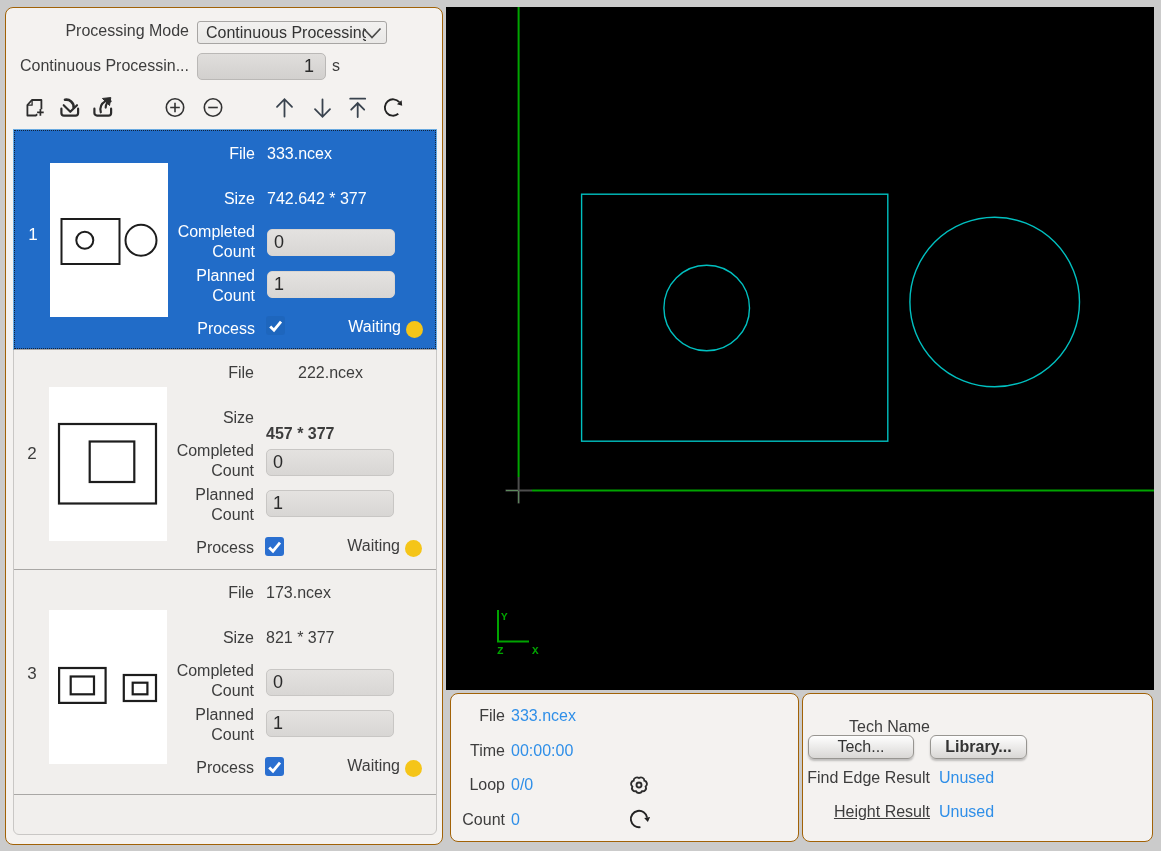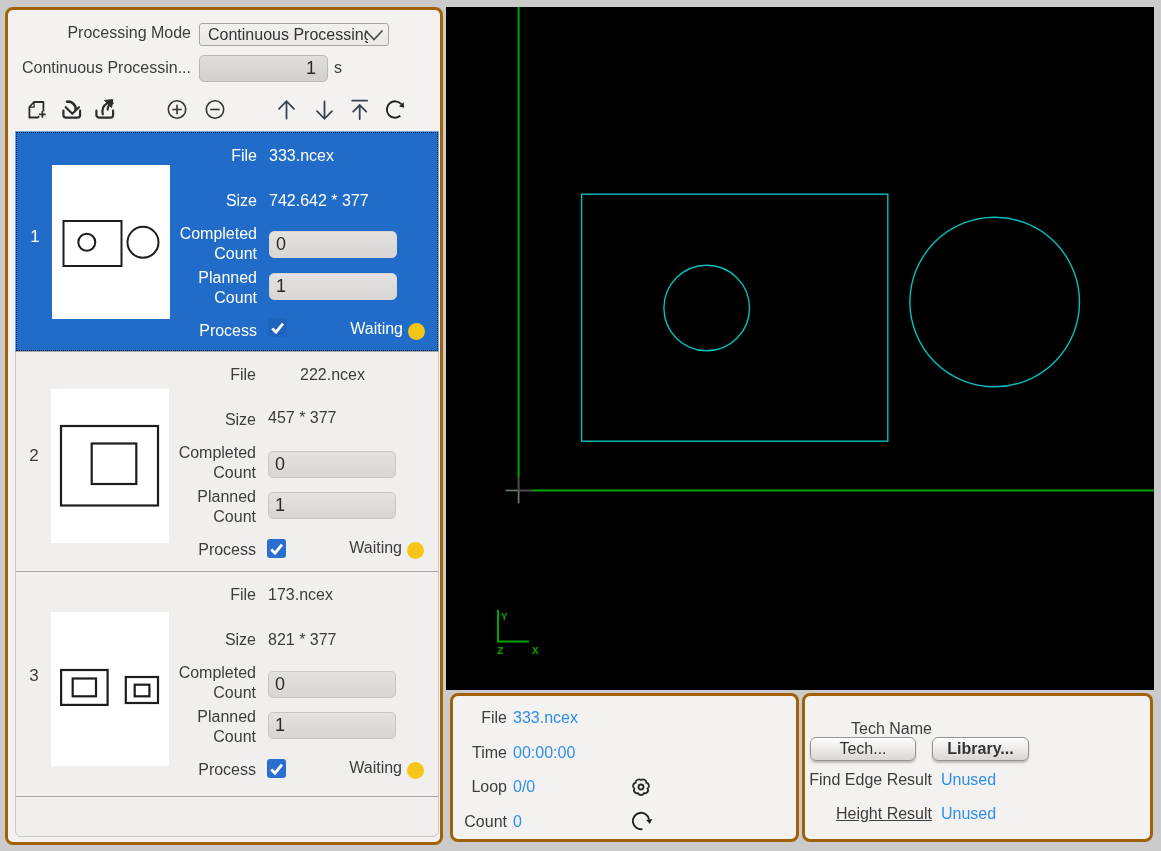--- a/index.html
+++ b/index.html
@@ -1,18 +1,18 @@
 <!DOCTYPE html>
 <html><head>
 <meta charset="utf-8">
 <style>
   * { margin:0; padding:0; box-sizing:border-box; }
   html,body { width:1161px; height:851px; background:#cbcbcb; font-family:"Liberation Sans", sans-serif; overflow:hidden; }
   #page { position:relative; width:1161px; height:851px; background:#cbcbcb; }
-  .panel { position:absolute; background:#f4f2f0; border-radius:8px; border:3px solid #a16207; }
+  .panel { position:absolute; background:#f4f2f0; border-radius:8px; border:1px solid #a16207; }
   #leftPanel { left:5px; top:7px; width:438px; height:838px; }
   #canvas { position:absolute; left:446px; top:7px; width:708px; height:683px; background:#000; }
   #botLeft { left:450px; top:693px; width:349px; height:149px; }
   #botRight { left:802px; top:693px; width:351px; height:149px; }
   .lbl { position:absolute; color:#3d3d3d; font-size:16px; white-space:nowrap; line-height:19.5px; }
   .r { text-align:right; }
   .blue { color:#2f8fe8; }
   
   #dropdown { position:absolute; left:191px; top:13px; width:190px; height:23px; background:linear-gradient(#f2f1f0,#e9e8e6); border:1px solid #a7a5a3; border-radius:3px; color:#333; font-size:16px; line-height:21px; padding-left:8px; padding-right:24px; white-space:nowrap; overflow:hidden; }
   #secInput { position:absolute; left:191px; top:45px; width:129px; height:27px; background:linear-gradient(#e0dedc,#d2d0ce); border:1px solid #bab8b6; border-radius:5px; color:#2a2a2a; font-size:18px; line-height:25px; text-align:right; padding-right:11px; }
@@ -132,21 +132,21 @@
         <div class="num" style="top:94px;">2</div>
         <div class="thumb" style="left:34.5px; top:37px;">
           <svg width="118" height="154" viewBox="0 0 118 154">
             <rect x="10" y="37" width="97" height="79.5" fill="none" stroke="#1d1d1d" stroke-width="2.2"></rect>
             <rect x="40.7" y="54.5" width="44.6" height="40.5" fill="none" stroke="#1d1d1d" stroke-width="2.2"></rect>
           </svg>
         </div>
         <div class="lbl r" style="left:0; top:13px; width:240px;">File</div>
         <div class="lbl" style="left:252px; top:13px;margin-left:32px;">222.ncex</div>
         <div class="lbl r" style="left:0; top:58px; width:240px;">Size</div>
-        <div class="lbl" style="left:252px; top:56px;">457 * 377</div>
+        <div class="lbl" style="left:252px; top:74px;font-weight:bold;">457 * 377</div>
         <div class="lbl r" style="left:0; top:91px; width:240px;">Completed<br>Count</div>
         <div class="fin" style="left:252px; top:99px;">0</div>
         <div class="lbl r" style="left:0; top:135px; width:240px;">Planned<br>Count</div>
         <div class="fin" style="left:252px; top:140px;">1</div>
         <div class="lbl r" style="left:0; top:188px; width:240px;">Process</div>
         <div class="cbx" style="left:251px; top:187px;">
           <svg width="17" height="17" viewBox="0 0 17 17">
               <path d="M3.2 9.4 L7 13.2 L14 4.6" fill="none" stroke="#fff" stroke-width="2.8"></path>
             </svg>
         </div>

